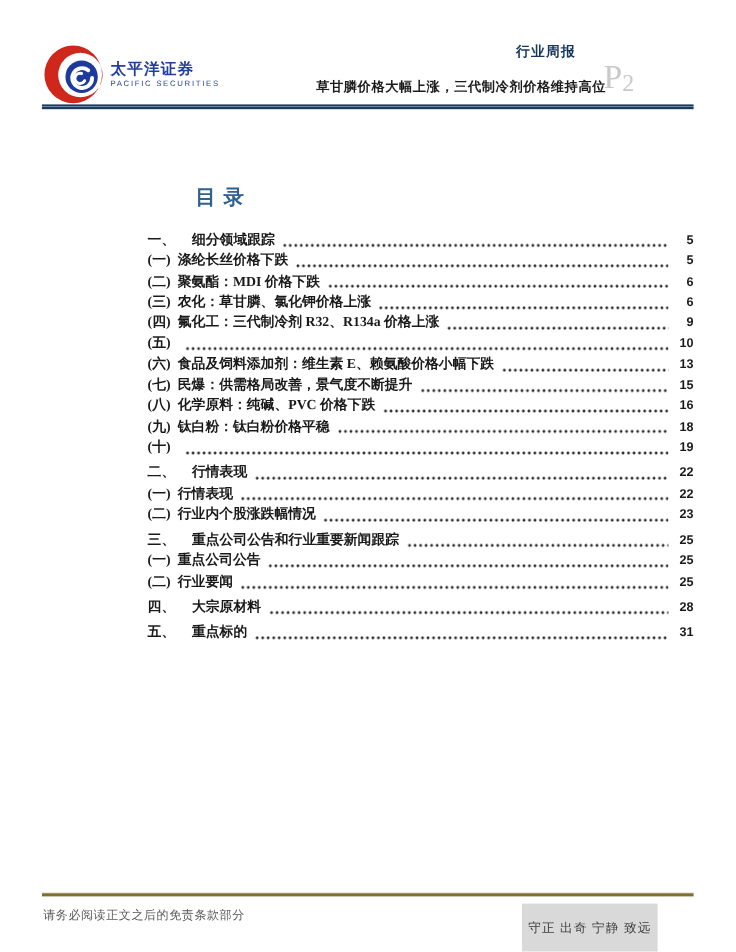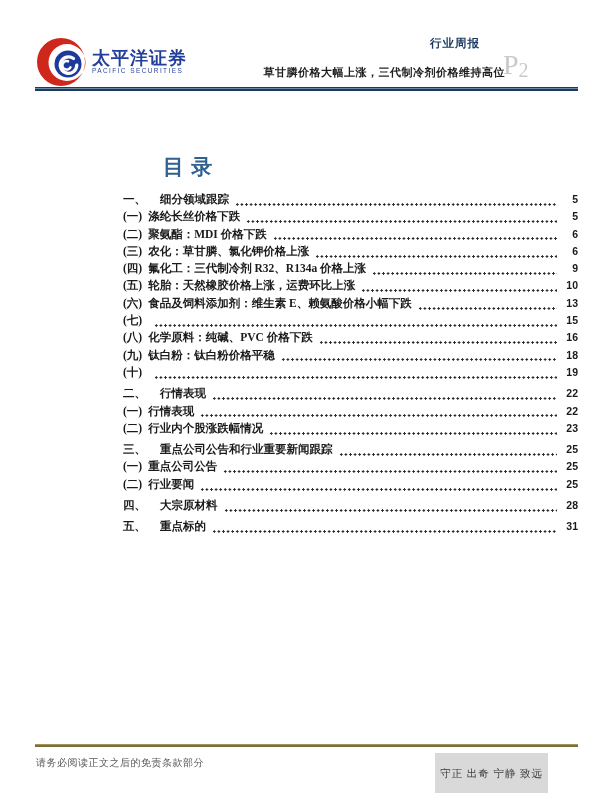--- a/index.html
+++ b/index.html
@@ -10,21 +10,21 @@
     position:relative; overflow:hidden;
   }
   .page { position:absolute; inset:0; background:#ffffff; }
 
   
   .logo { position:absolute; left:36px; top:37px; display:flex; align-items:center; }
   .logo-mark { width:50px; height:50px; }
   .logo-text { margin-left:6px; display:flex; flex-direction:column; justify-content:center; }
   .brand-cn {
     font-family:"Liberation Sans","DejaVu Sans",sans-serif;
-    font-size:18px; font-weight:bold; color:#233f9a; letter-spacing:1px; line-height:16px;
+    font-size:13px; font-weight:bold; color:#233f9a; letter-spacing:1px; line-height:16px;
   }
   .brand-en {
     font-family:"Liberation Sans","DejaVu Sans",sans-serif;
     font-size:6.5px; color:#2a46a0; letter-spacing:1.4px; line-height:9px;
   }
   .report-type {
     position:absolute; top:36px; left:430px;
     font-size:11.5px; font-weight:bold; color:#16365c; letter-spacing:1px;
   }
   .report-title {
@@ -39,21 +39,21 @@
   .page-badge .p { font-size:28px; line-height:30px; }
   .page-badge .n { font-size:20px; position:relative; top:3px; }
   .header-rule {
     position:absolute; left:35px; right:35px; top:87px; height:4px;
     background:linear-gradient(to bottom,#1b3a5c 0 27%,#7189a5 27% 58%,#1b3a5c 58% 100%);
   }
 
   
   .toc-title {
     position:absolute; left:163px; top:153px;
-    font-size:21px; font-weight:bold; color:#31618f; letter-spacing:1px;
+    font-size:17px; font-weight:bold; color:#31618f; letter-spacing:1px;
   }
   .toc-list { position:absolute; left:123px; right:35px; top:190px; }
   .toc-row {
     display:flex; align-items:baseline; height:17.3px;
     font-size:11.5px; font-weight:bold; color:#1a1a1a; white-space:nowrap;
   }
   .toc-row.level1 { margin-top:4px; }
   .toc-row.level1:first-child { margin-top:2px; }
   .toc-row.level1 .toc-num { width:37px; }
   .toc-row.level2 .toc-num { margin-right:6px; }
@@ -135,32 +135,32 @@
     <span class="toc-page">6</span>
   </div>
       <div class="toc-row level2">
     <span class="toc-num">(四)</span>
     <span class="toc-text">氟化工：三代制冷剂 R32、R134a 价格上涨</span>
     <span class="toc-leader"></span>
     <span class="toc-page">9</span>
   </div>
       <div class="toc-row level2">
     <span class="toc-num">(五)</span>
-    <span class="toc-text">轮胎：天然橡胶价格上涨，运费环比上涨</span>
     <span class="toc-leader"></span>
     <span class="toc-page">10</span>
   </div>
       <div class="toc-row level2">
     <span class="toc-num">(六)</span>
     <span class="toc-text">食品及饲料添加剂：维生素 E、赖氨酸价格小幅下跌</span>
     <span class="toc-leader"></span>
     <span class="toc-page">13</span>
   </div>
       <div class="toc-row level2">
     <span class="toc-num">(七)</span>
+    <span class="toc-text">民爆：供需格局改善，景气度不断提升</span>
     <span class="toc-leader"></span>
     <span class="toc-page">15</span>
   </div>
       <div class="toc-row level2">
     <span class="toc-num">(八)</span>
     <span class="toc-text">化学原料：纯碱、PVC 价格下跌</span>
     <span class="toc-leader"></span>
     <span class="toc-page">16</span>
   </div>
       <div class="toc-row level2">

